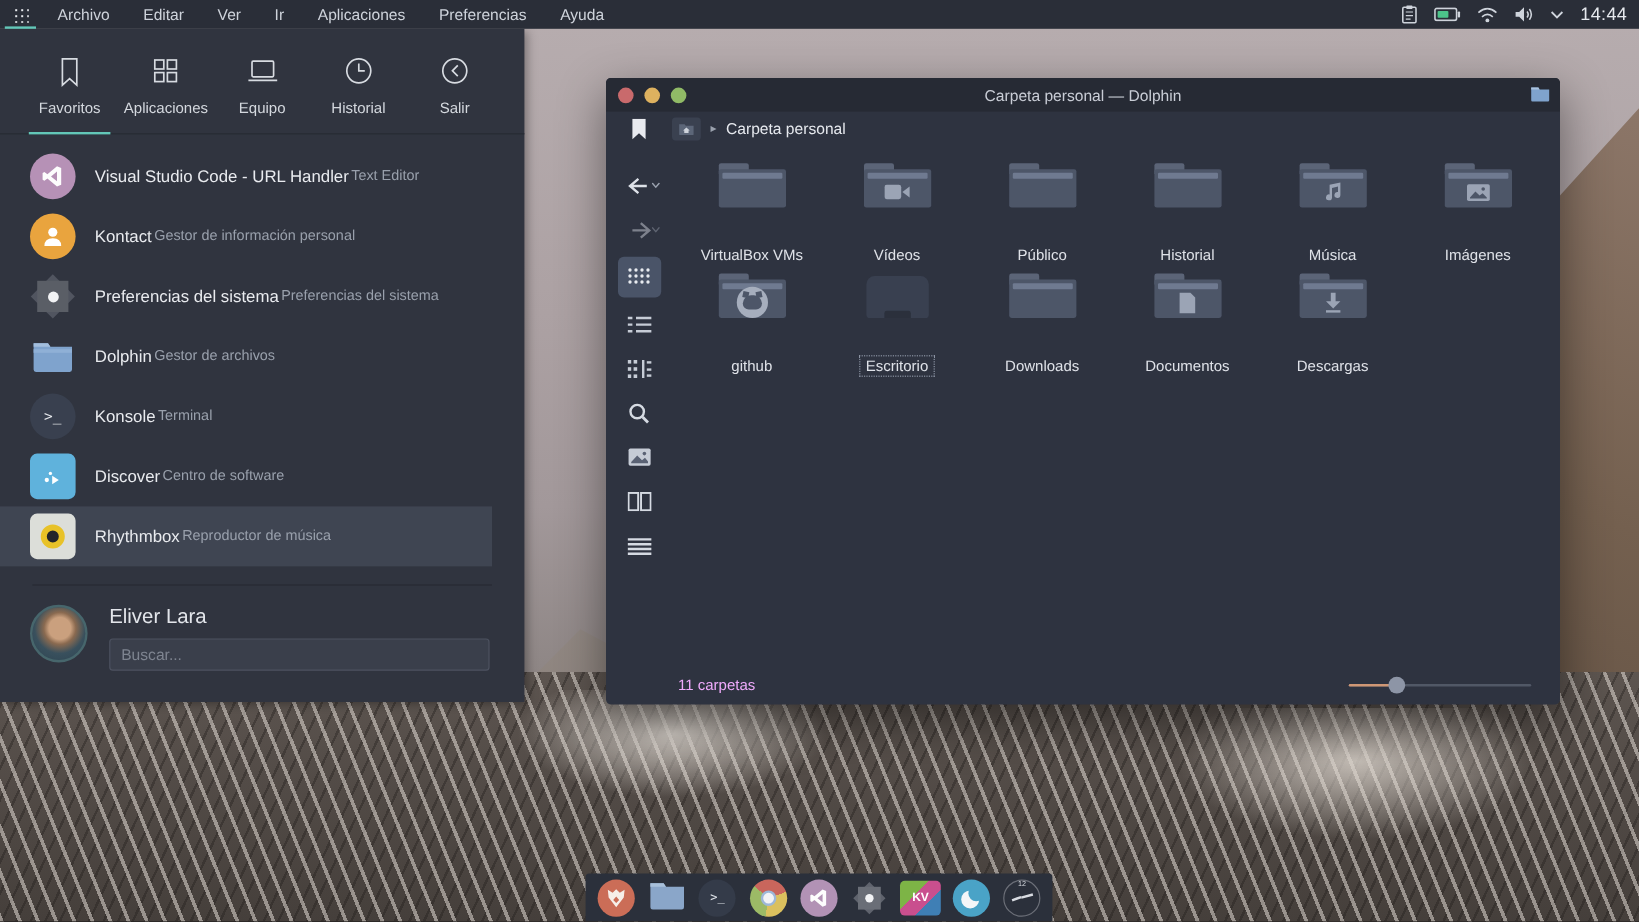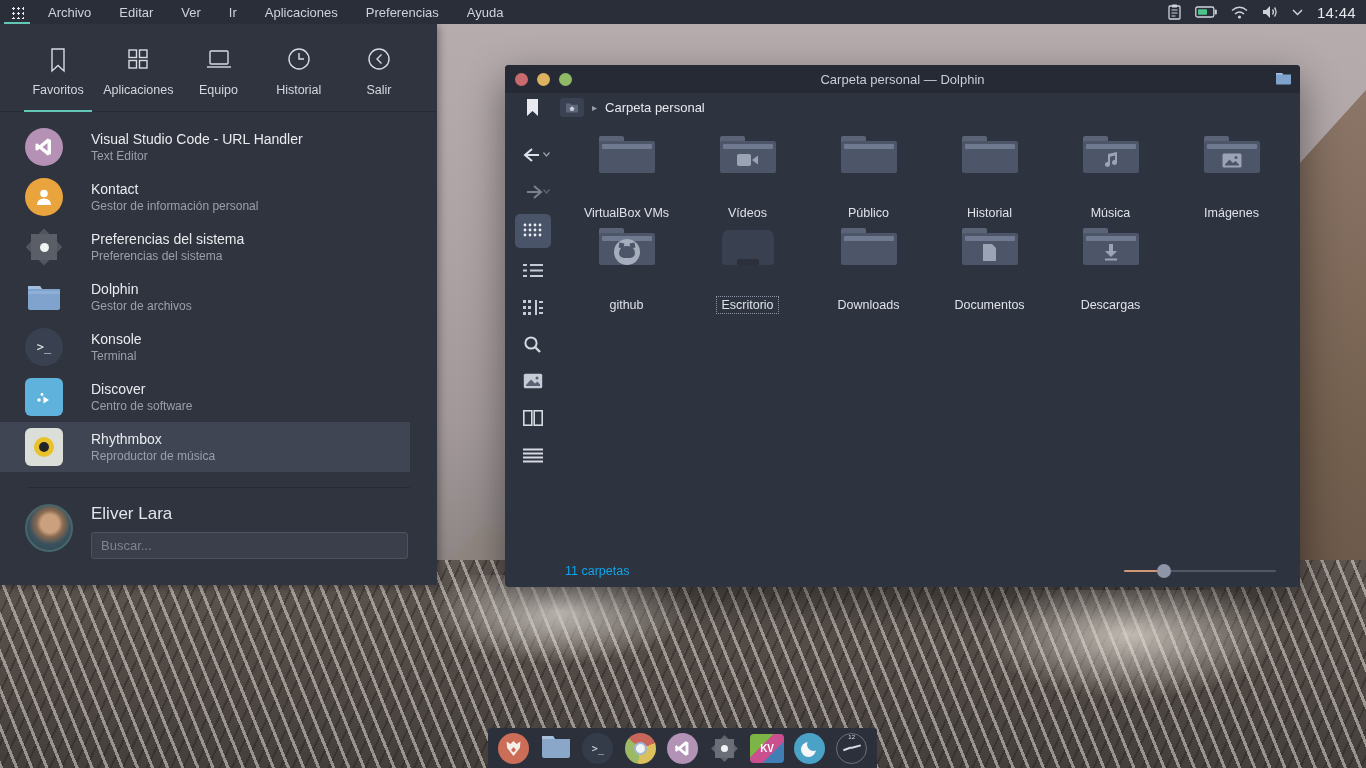--- a/index.html
+++ b/index.html
@@ -47,21 +47,21 @@
     box-shadow:2px 2px 8px rgba(0,0,0,.35); display:flex; flex-direction:column; }
   .tabs { display:flex; padding:14px 18px 0 18px; border-bottom:1px solid #272b34; }
   .tab { position:relative; flex:1; display:flex; flex-direction:column; align-items:center; gap:9px; padding:8px 0 14px; color:#d4d8de; font-size:12.5px; }
   .tab svg { stroke:#d7dbe1; fill:none; stroke-width:1.4; }
   .tab .underline { position:absolute; left:6px; right:6px; bottom:-1px; height:2px; background:transparent; }
   .tab.active .underline { background:#63c7b8; }
   .applist { padding:10px 0 0 0; }
   .app-row { display:flex; align-items:center; gap:16px; padding:6px 20px 6px 25px; margin-right:27px; }
   .app-row.selected { background:#3f4552; }
   .app-ico { width:38px; height:38px; border-radius:50%; flex:0 0 38px; display:flex; align-items:center; justify-content:center; position:relative; }
-  .app-txt { display:flex; flex-direction:column; gap:2px;margin-left:12px; }
+  .app-txt { display:flex; flex-direction:row; gap:2px; }
   .app-name { font-size:14px; color:#e9ebef; }
   .app-desc { font-size:12px; color:#99a0ac; }
 
   .ico-vscode { background:#b691b6; }
   .ico-kontact { background:#e9a43e; }
   .ico-settings-l { background:transparent; border-radius:0; }
   .gear-sq { position:absolute; width:26px; height:26px; background:#5a5e66; }
   .gear-sq.r45 { transform:rotate(45deg); background:#515560; }
   .gear-dot { position:absolute; width:9px; height:9px; border-radius:50%; background:#f2f3f5; }
   .ico-konsole { background:#39404f; color:#e8eaee; font-family:"DejaVu Sans Mono",monospace; font-size:12px; }
@@ -116,21 +116,21 @@
   .flabel { margin-top:8px; font-size:12.5px; color:#dfe2e8; padding:1px 4px; border:1px dotted transparent; }
   .flabel.focused { border-color:#8c94a3; }
   .desk-icon { position:relative; width:52px; height:46px; background:#394050; border-radius:7px 7px 3px 3px; margin-top:2px; }
   .desk-foot { position:absolute; bottom:0; left:50%; transform:translateX(-50%); width:22px; height:6px; background:#2b303c; border-radius:2px 2px 0 0; }
   .gh-circle { width:26px; height:26px; border-radius:50%; background:#a6aebd; margin-top:6px; position:relative; overflow:hidden; }
   .gh-cat { position:absolute; left:5px; top:7px; width:16px; height:12px; background:#4d5668; border-radius:7px 7px 5px 5px; }
   .gh-ear-l,.gh-ear-r { position:absolute; top:4px; width:5px; height:5px; background:#4d5668; }
   .gh-ear-l { left:5px; transform:rotate(12deg);} .gh-ear-r { right:5px; transform:rotate(-12deg);}
 
   .statusbar { flex:0 0 32px; display:flex; align-items:center; padding:0 14px 0 60px; }
-  .status-text { font-size:12.5px; color:#0ea5e9; }
+  .status-text { font-size:12.5px; color:#f0abfc; }
   .status-fill { flex:1; }
   .zoom-slider { width:152px; height:14px; position:relative; margin-right:10px; }
   .zs-track { position:absolute; top:6px; left:0; right:0; height:2px; background:#515866; border-radius:1px; }
   .zs-fillseg { position:absolute; top:6px; left:0; width:40px; height:2px; background:#cf9775; border-radius:1px; }
   .zs-handle { position:absolute; top:0; left:33px; width:14px; height:14px; border-radius:50%; background:#8d95a6; }
 
   
   .dock { position:absolute; left:488px; bottom:0; width:389px; height:40px; background:#2b303b;
     display:flex; align-items:center; justify-content:space-evenly; z-index:25; border-radius:3px 3px 0 0; }
   .dock-item { position:relative; width:34px; height:34px; display:flex; align-items:center; justify-content:center; }

